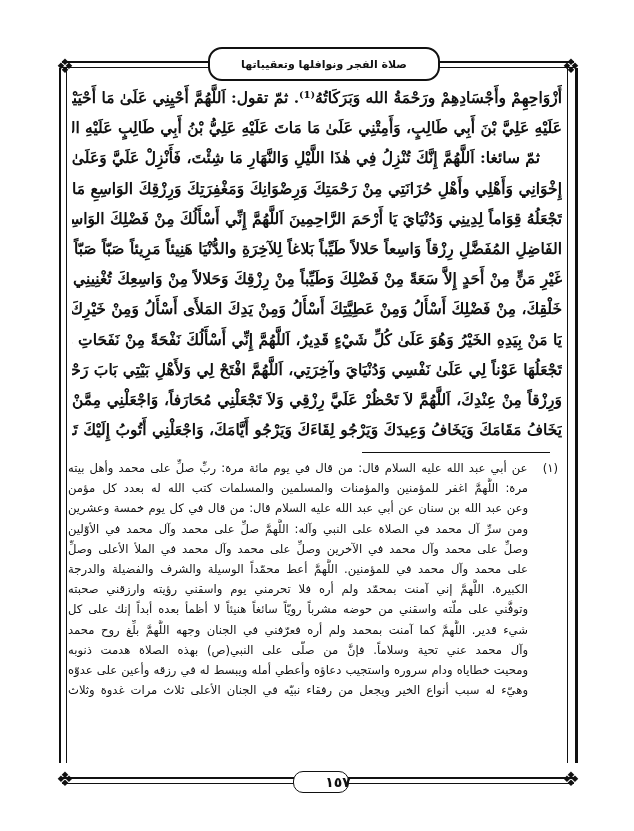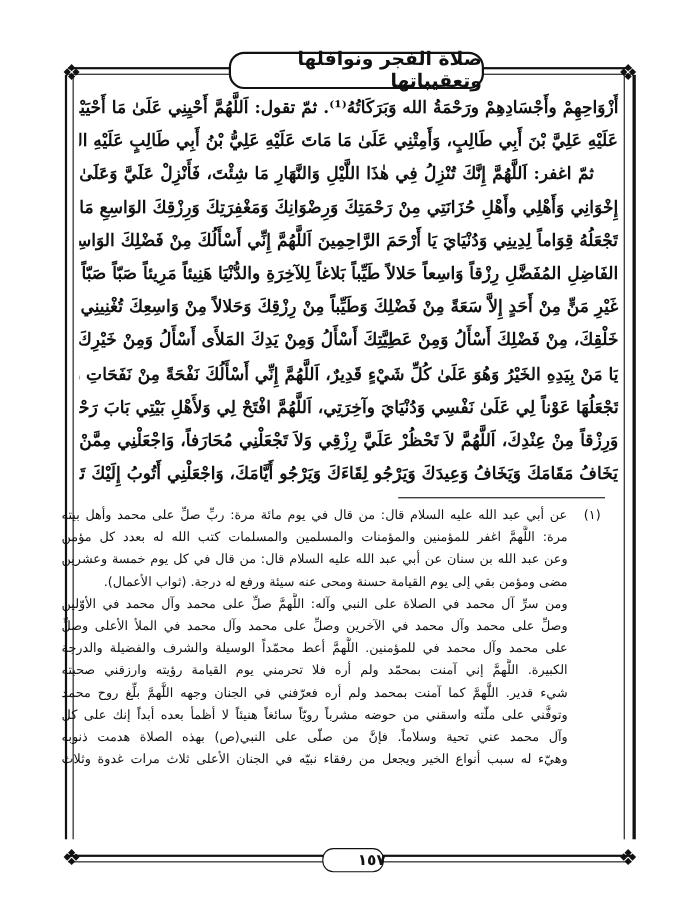--- a/index.html
+++ b/index.html
@@ -9,29 +9,29 @@
     .frame-right { left:567px; width:7px; border-left:1px solid #111; border-right:3px solid #111; }
     .top-rule, .bottom-rule { position:absolute; left:62px; width:512px; height:4px; border-top:2px solid #111; border-bottom:1px solid #111; }
     .top-rule { top:61px; }
     .bottom-rule { top:777px; }
     .corner { position:absolute; width:22px; height:22px; font-size:20px; line-height:22px; text-align:center; color:#111; }
     .corner.tl { left:54px; top:55px; }
     .corner.tr { left:560px; top:55px; }
     .corner.bl { left:54px; top:768px; }
     .corner.br { left:560px; top:768px; }
     .header-pill { position:absolute; left:208px; top:47px; width:228px; height:30px; border:2px solid #111; border-radius:14px; background:#fff; display:flex; align-items:center; justify-content:center; }
-    .header-pill span { font-family:"DejaVu Sans", sans-serif; font-weight:bold; font-size:17px; direction:rtl; }
+    .header-pill span { font-family:"DejaVu Sans", sans-serif; font-weight:bold; font-size:11px; direction:rtl; }
     .page-pill { position:absolute; left:293px; top:771px; width:54px; height:20px; border:1.5px solid #111; border-radius:10px; background:#fff; display:flex; align-items:center; justify-content:center; }
     .page-pill span { font-weight:bold; font-size:14px;margin-left:34px; }
     .body-text { position:absolute; left:72px; top:83px; width:490px; direction:rtl; text-align:justify; text-align-last:auto; }
     .body-line { font-family:"DejaVu Serif", serif; font-weight:bold; font-size:15.5px; height:30.2px; line-height:30.2px; white-space:nowrap; overflow:hidden; text-align:justify; text-align-last:justify; }
     .body-line.last { text-align-last:right; }
     .body-line.indent { padding-right:22px; }
     .footnote-sep { position:absolute; left:362px; top:452px; width:188px; border-top:1.5px solid #111; }
-    .footnotes { position:absolute; left:56px; top:458px; width:490px; direction:rtl; }
+    .footnotes { position:absolute; left:68px; top:458px; width:490px; direction:rtl; }
     .fn-line { font-family:"DejaVu Sans", sans-serif; font-size:11.6px; height:20.2px; line-height:20.2px; white-space:nowrap; overflow:hidden; text-align:justify; text-align-last:justify; }
     .fn-line.last { text-align-last:right; }
     .fn-line.first .fn-num { margin-left:10px; }
     .fn-cont { padding-right:30px; }
   </style>
 </head>
 <body>
 
 <div class="top-rule"></div>
 <div class="bottom-rule"></div>
@@ -42,44 +42,44 @@
 <div class="corner bl">❖</div>
 <div class="corner br">❖</div>
 
 <div class="header-pill">
   <span>صلاة الفجر ونوافلها وتعقيباتها</span>
 </div>
 
 <div class="body-text">
   <div class="body-line">أَزْوَاحِهِمْ وأَجْسَادِهِمْ ورَحْمَةُ الله وَبَرَكَاتُهُ⁽¹⁾. ثمّ تقول: اَللَّهُمَّ أَحْيِنِي عَلَىٰ مَا أَحْيَيْتَ</div>
   <div class="body-line last">عَلَيْهِ عَلِيَّ بْنَ أَبِي طَالِبٍ، وَأَمِتْنِي عَلَىٰ مَا مَاتَ عَلَيْهِ عَلِيُّ بْنُ أَبِي طَالِبٍ عَلَيْهِ السَّلامُ.</div>
-  <div class="body-line indent">ثمّ اغفر: اَللَّهُمَّ إِنَّكَ تُنْزِلُ فِي هٰذَا اللَّيْلِ وَالنَّهَارِ مَا شِئْتَ، فَأَنْزِلْ عَلَيَّ وَعَلَىٰ</div>
+  <div class="body-line indent">ثمّ سائغا: اَللَّهُمَّ إِنَّكَ تُنْزِلُ فِي هٰذَا اللَّيْلِ وَالنَّهَارِ مَا شِئْتَ، فَأَنْزِلْ عَلَيَّ وَعَلَىٰ</div>
   <div class="body-line">إِخْوَانِي وَأَهْلِي وأَهْلِ حُزَانَتِي مِنْ رَحْمَتِكَ وَرِضْوَانِكَ وَمَغْفِرَتِكَ وَرِزْقِكَ الوَاسِعِ مَا</div>
   <div class="body-line">تَجْعَلُهُ قِوَاماً لِدِينِي وَدُنْيَايَ يَا أَرْحَمَ الرَّاحِمِينَ اَللَّهُمَّ إِنِّي أَسْأَلُكَ مِنْ فَضْلِكَ الوَاسِعِ</div>
   <div class="body-line">الفَاضِلِ المُفَضَّلِ رِزْقاً وَاسِعاً حَلالاً طَيِّباً بَلاغاً لِلآخِرَةِ والدُّنْيَا هَنِيئاً مَرِيئاً صَبّاً صَبّاً مِنْ</div>
   <div class="body-line">غَيْرِ مَنٍّ مِنْ أَحَدٍ إِلاَّ سَعَةً مِنْ فَضْلِكَ وَطَيِّباً مِنْ رِزْقِكَ وَحَلالاً مِنْ وَاسِعِكَ تُغْنِينِي بِهِ عَنْ</div>
   <div class="body-line">خَلْقِكَ، مِنْ فَضْلِكَ أَسْأَلُ وَمِنْ عَطِيَّتِكَ أَسْأَلُ وَمِنْ يَدِكَ المَلأَى أَسْأَلُ وَمِنْ خَيْرِكَ أَسْأَلُ،</div>
   <div class="body-line">يَا مَنْ بِيَدِهِ الخَيْرُ وَهُوَ عَلَىٰ كُلِّ شَيْءٍ قَدِيرٌ، اَللَّهُمَّ إِنِّي أَسْأَلُكَ نَفْحَةً مِنْ نَفَحَاتِ رِزْقِكَ</div>
   <div class="body-line">تَجْعَلُهَا عَوْناً لِي عَلَىٰ نَفْسِي وَدُنْيَايَ وآخِرَتِي، اَللَّهُمَّ افْتَحْ لِي وَلأَهْلِ بَيْتِي بَابَ رَحْمَتِكَ</div>
   <div class="body-line">وَرِزْقاً مِنْ عِنْدِكَ، اَللَّهُمَّ لاَ تَحْظُرْ عَلَيَّ رِزْقِي وَلاَ تَجْعَلْنِي مُحَارَفاً، وَاجْعَلْنِي مِمَّنْ</div>
   <div class="body-line">يَخَافُ مَقَامَكَ وَيَخَافُ وَعِيدَكَ وَيَرْجُو لِقَاءَكَ وَيَرْجُو أَيَّامَكَ، وَاجْعَلْنِي أَتُوبُ إِلَيْكَ تَوْبَةً</div>
 </div>
 
 <div class="footnote-sep"></div>
 
 <div class="footnotes">
   <div class="fn-line first"><span class="fn-num">(١)</span> <span>عن أبي عبد الله عليه السلام قال: من قال في يوم مائة مرة: ربِّ صلِّ على محمد وأهل بيته</span></div>
   <div class="fn-line fn-cont">مرة: اللَّهمَّ اغفر للمؤمنين والمؤمنات والمسلمين والمسلمات كتب الله له بعدد كل مؤمن</div>
   <div class="fn-line fn-cont">وعن عبد الله بن سنان عن أبي عبد الله عليه السلام قال: من قال في كل يوم خمسة وعشرين</div>
-  <div class="fn-line last fn-cont">مضى ومؤمن بقي إلى يوم القيامة حسنة ومحى عنه سيئة ورفع له درجة. (ثواب الأعمال).</div>
   <div class="fn-line fn-cont">ومن سرِّ آل محمد في الصلاة على النبي وآله: اللَّهمَّ صلِّ على محمد وآل محمد في الأوّلين</div>
   <div class="fn-line fn-cont">وصلِّ على محمد وآل محمد في الآخرين وصلِّ على محمد وآل محمد في الملأ الأعلى وصلِّ</div>
   <div class="fn-line fn-cont">على محمد وآل محمد في للمؤمنين. اللَّهمَّ أعط محمّداً الوسيلة والشرف والفضيلة والدرجة</div>
-  <div class="fn-line fn-cont">الكبيرة. اللَّهمَّ إني آمنت بمحمّد ولم أره فلا تحرمني يوم القيامة رؤيته وارزقني صحبته</div>
+  <div class="fn-line fn-cont">الكبيرة. اللَّهمَّ إني آمنت بمحمّد ولم أره فلا تحرمني يوم واسقني رؤيته وارزقني صحبته</div>
+  <div class="fn-line fn-cont">وتوفَّني على ملّته واسقني من حوضه مشرباً رويّاً سائغاً هنيئاً لا أظمأ بعده أبداً إنك على كل</div>
   <div class="fn-line fn-cont">شيء قدير. اللَّهمَّ كما آمنت بمحمد ولم أره فعرّفني في الجنان وجهه اللَّهمَّ بلِّغ روح محمد</div>
-  <div class="fn-line fn-cont">وتوفَّني على ملّته واسقني من حوضه مشرباً رويّاً سائغاً هنيئاً لا أظمأ بعده أبداً إنك على كل</div>
   <div class="fn-line fn-cont">وآل محمد عني تحية وسلاماً. فإنَّ من صلّى على النبي(ص) بهذه الصلاة هدمت ذنوبه</div>
+  <div class="fn-line fn-cont">ومحيت خطاياه ودام سروره واستجيب دعاؤه وأعطي أمله ويبسط له في رزقه وأعين على عدوّه</div>
   <div class="fn-line fn-cont">وهيّء له سبب أنواع الخير ويجعل من رفقاء نبيّه في الجنان الأعلى ثلاث مرات غدوة وثلاث</div>
 </div>
 
 <div class="page-pill">
   <span>١٥٧</span>
 </div>
 
 </body></html>

